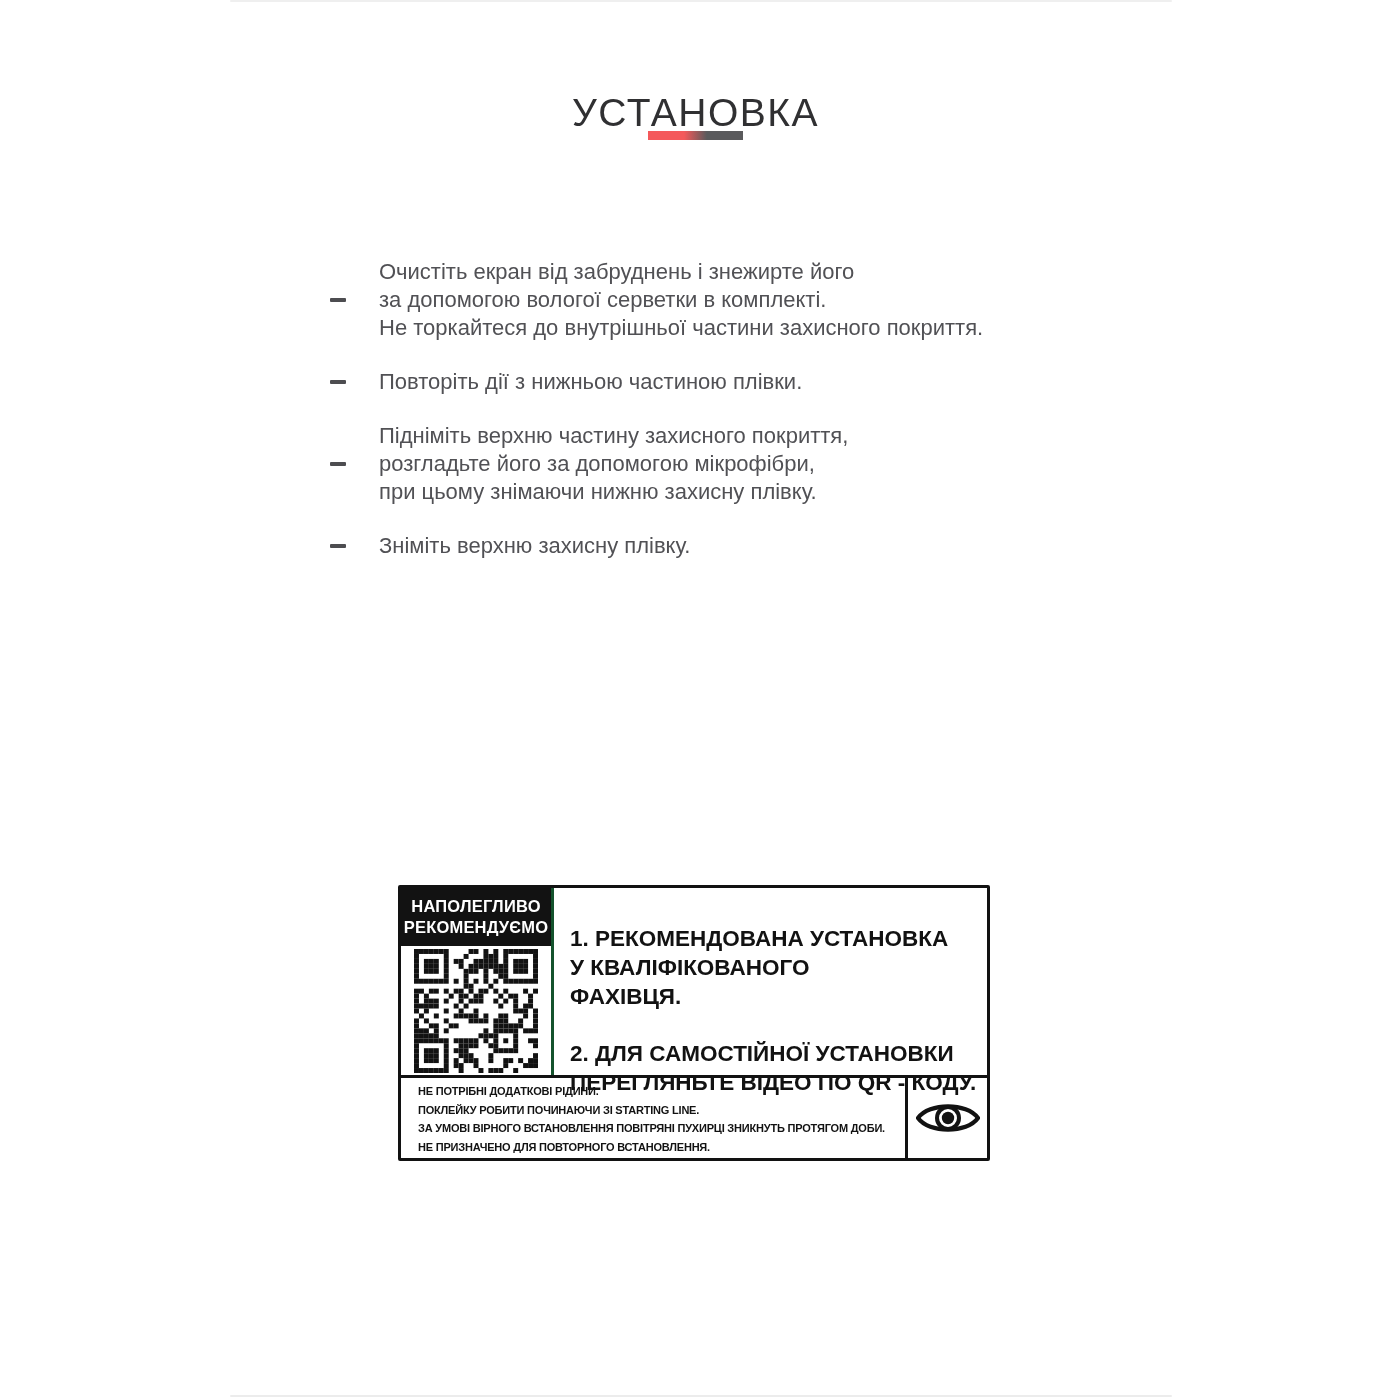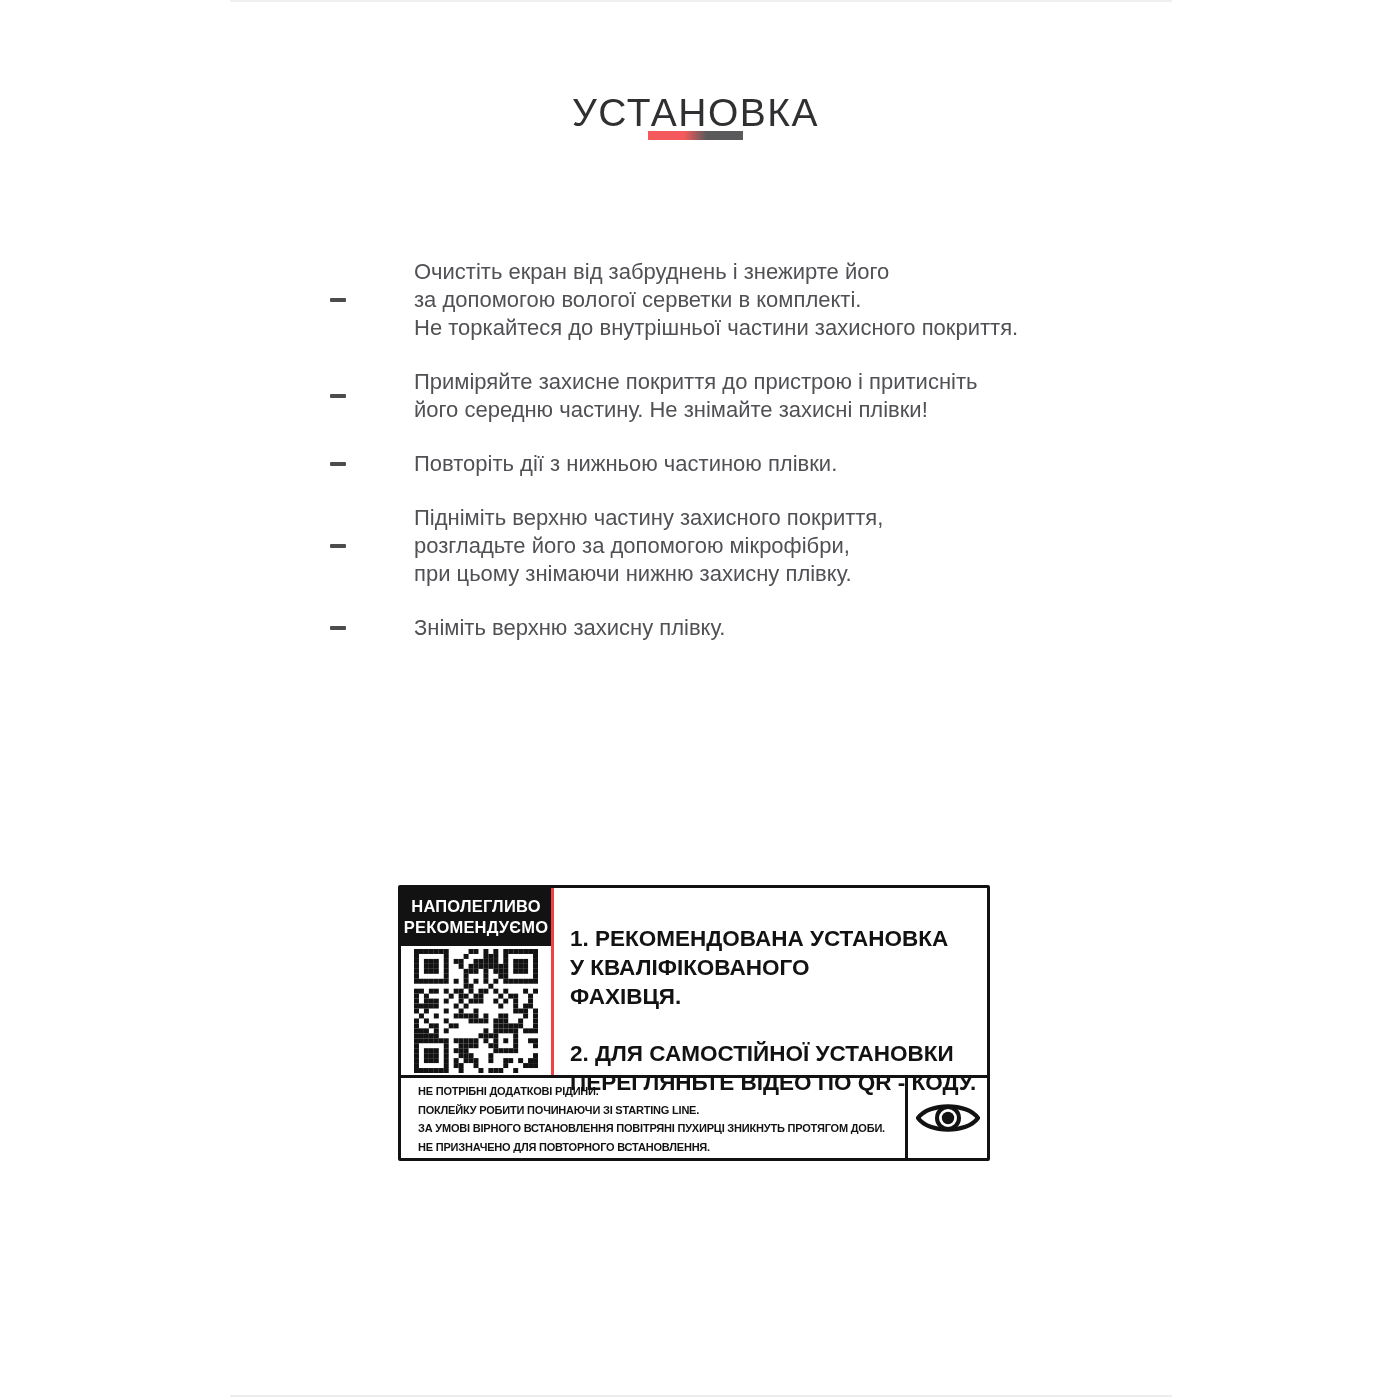--- a/index.html
+++ b/index.html
@@ -13,26 +13,26 @@
   .page-title { position:absolute; top:64px; left:0; width:1391px; text-align:center;
     font-size:39px; line-height:46px; letter-spacing:1.5px; color:#303032; font-weight:400; }
 
   .title-divider { position:absolute; top:131px; left:648px; width:95px; height:9px;
     background:linear-gradient(90deg,#f4595b 0%,#f4595b 38%,#5a5a5c 62%,#5a5a5c 100%); }
 
   .steps { position:absolute; top:258px; left:330px; margin:0; padding:0; list-style:none; width:900px; }
   .step { display:flex; align-items:center; margin-bottom:26px; color:#515155;
     font-size:22px; line-height:28px; font-weight:400; }
   .dash { flex:0 0 auto; width:16px; height:4px; background:#4d4d50; margin-right:33px; border-radius:1px; }
-  .step-text { white-space:pre-line;margin-left:35px; }
+  .step-text { white-space:pre-line; }
 
   .rec-box { position:absolute; left:398px; top:885px; width:592px; height:276px; box-sizing:border-box;
     border:3px solid #121212; background:#fff; display:grid;
     grid-template-columns:153px 1fr; grid-template-rows:187px 1fr; border-radius:2px; }
-  .rec-left { border-right:3px solid #ef4444; display:flex; flex-direction:column; min-width:0; }
+  .rec-left { border-right:3px solid #14532d; display:flex; flex-direction:column; min-width:0; }
   .badge { height:58px; background:#121212; color:#ffffff; display:flex; align-items:center; justify-content:center;
     text-align:center; font-weight:700; font-size:16.5px; line-height:21px; white-space:pre-line; letter-spacing:0.2px; }
   .qr-wrap { flex:1; display:flex; align-items:center; justify-content:center; }
   .qr-wrap svg { width:124px; height:124px; display:block; }
   .rec-right { padding:16px 10px 0 16px; color:#121212; font-weight:700; font-size:22.5px; line-height:29px; }
   .rec-item { white-space:pre-line;margin-top:20px; }
   .rec-item + .rec-item { margin-top:28px; }
   .rec-bottom { grid-column:1 / 3; border-top:3px solid #121212; display:flex; min-height:0; }
   .notes { flex:1; padding:4px 8px 0 17px; color:#121212; font-weight:700; font-size:11px;
     line-height:18.5px; letter-spacing:-0.2px; white-space:pre-line; }
@@ -48,25 +48,20 @@
 
   <h1 class="page-title">УСТАНОВКА</h1>
   <div class="title-divider"></div>
 
   <ul class="steps">
     <li class="step">
       <span class="dash"></span>
       <span class="step-text">Очистіть екран від забруднень і знежирте його
 за допомогою вологої серветки в комплекті.
 Не торкайтеся до внутрішньої частини захисного покриття.</span>
-    </li>
-    <li class="step">
-      <span class="dash"></span>
-      <span class="step-text">Приміряйте захисне покриття до пристрою і притисніть
-його середню частину. Не знімайте захисні плівки!</span>
     </li>
     <li class="step">
       <span class="dash"></span>
       <span class="step-text">Повторіть дії з нижньою частиною плівки.</span>
     </li>
     <li class="step">
       <span class="dash"></span>
       <span class="step-text">Підніміть верхню частину захисного покриття,
 розгладьте його за допомогою мікрофібри,
 при цьому знімаючи нижню захисну плівку.</span>

